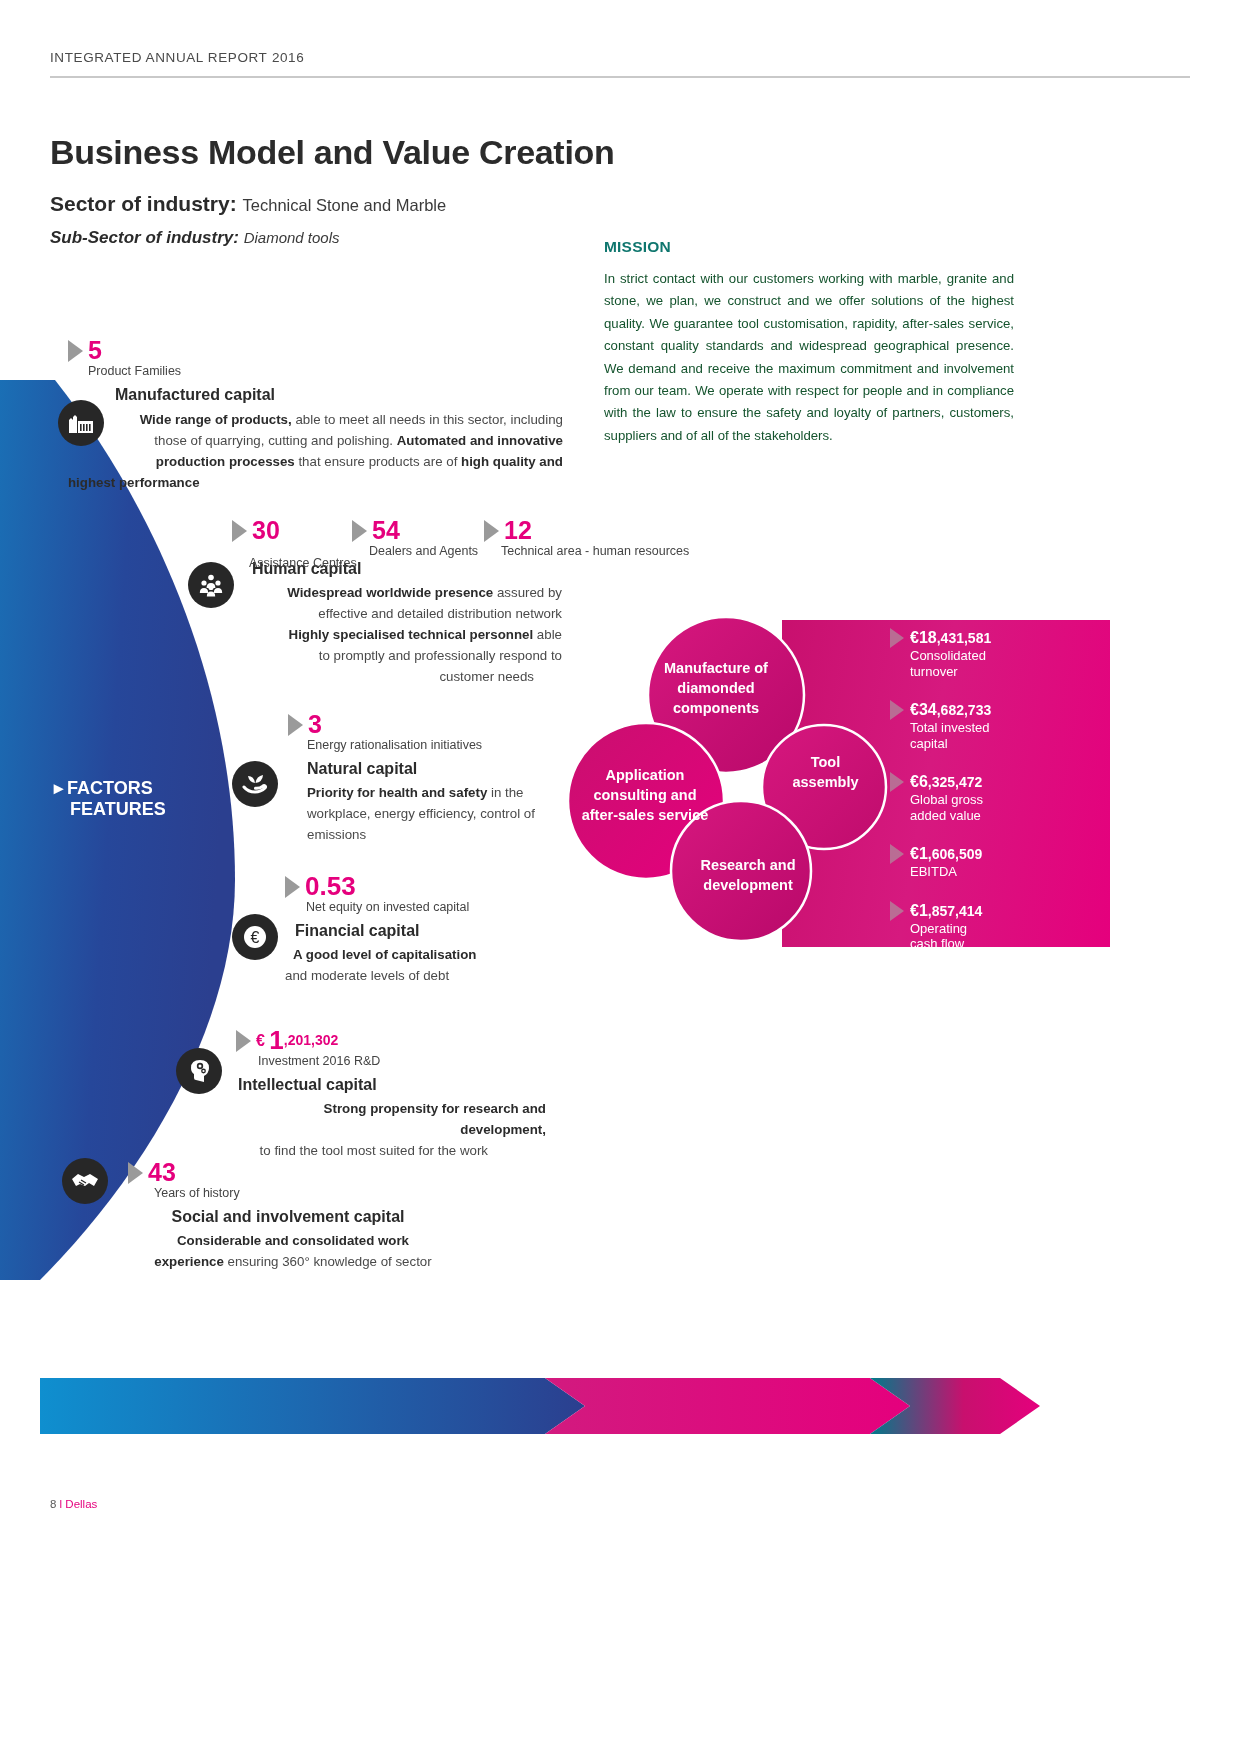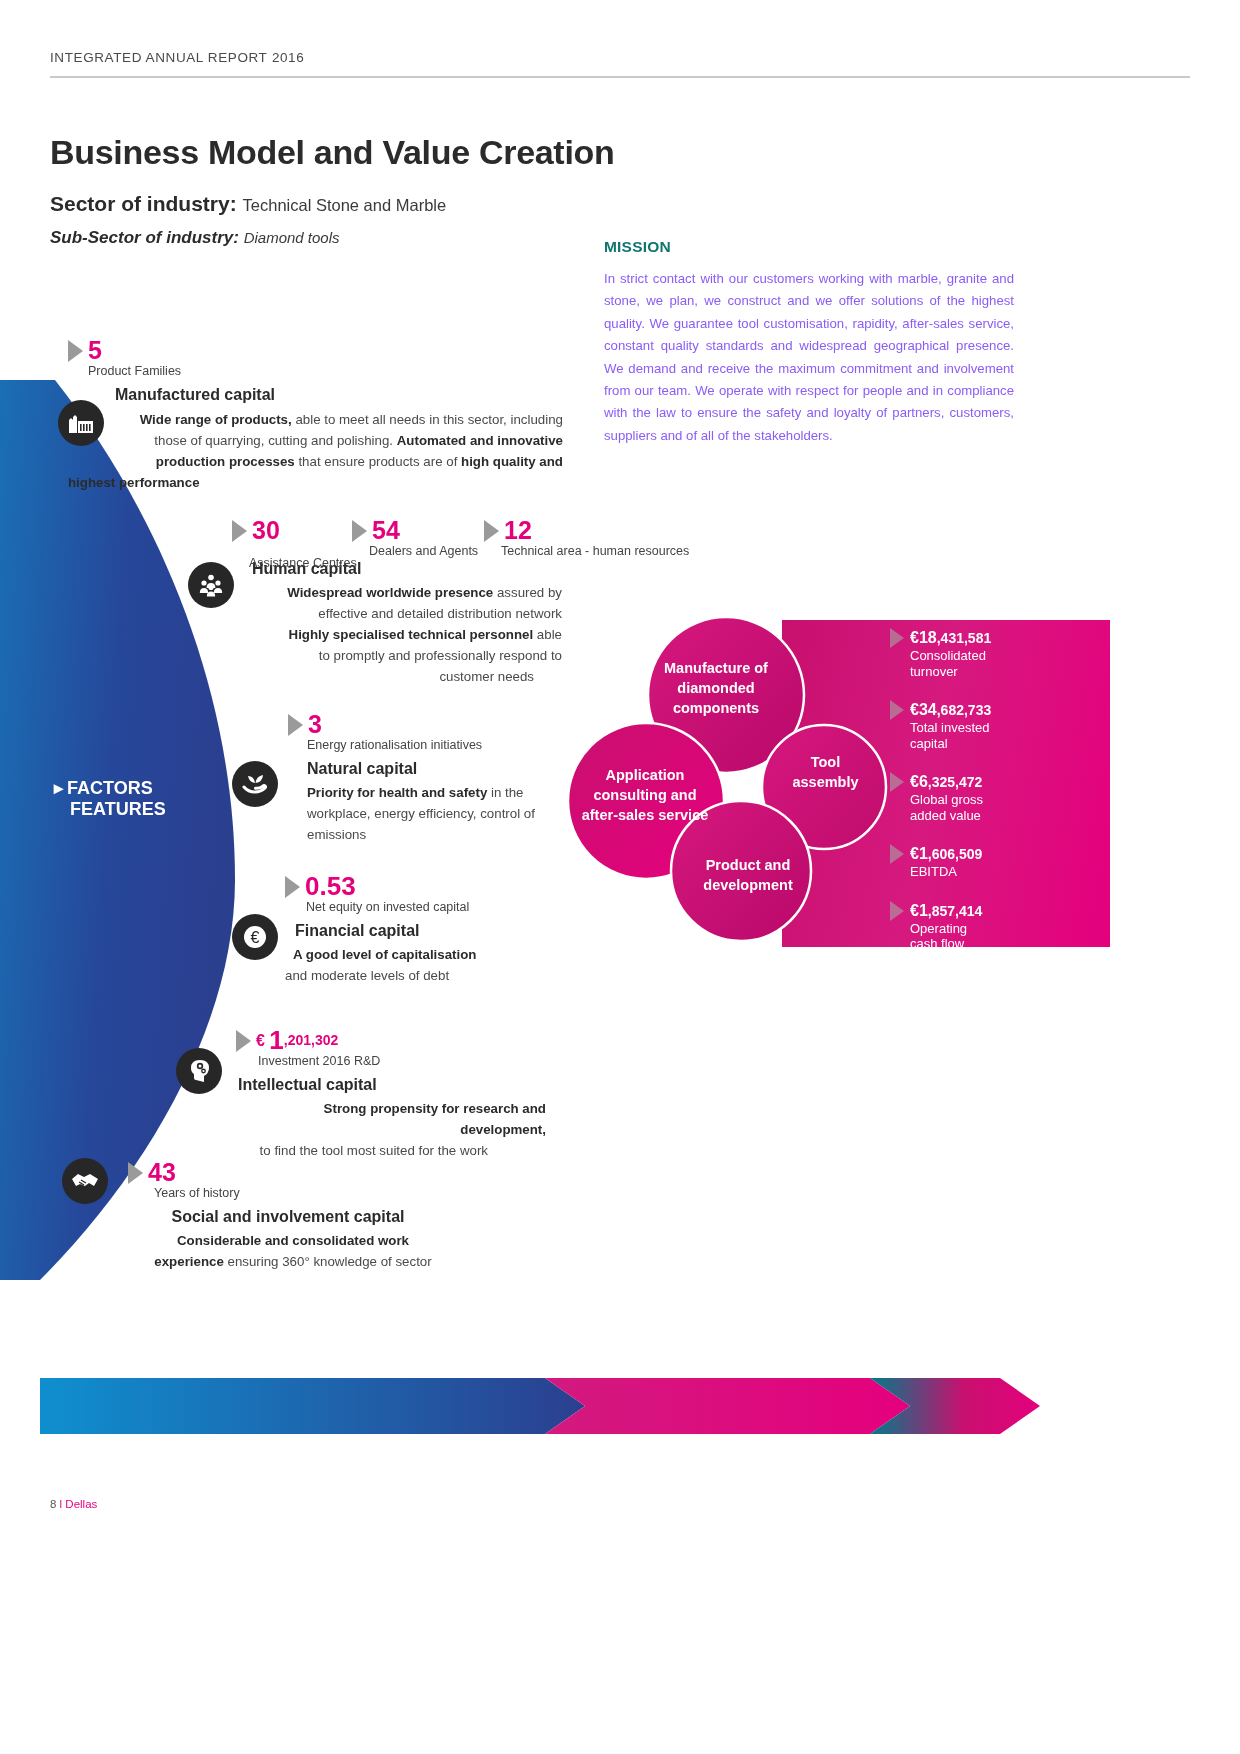--- a/index.html
+++ b/index.html
@@ -21,21 +21,21 @@
   
   .title{position:absolute;left:50px;top:133px;font-size:34px;font-weight:bold;color:#2b2b2b;letter-spacing:-.3px;}
   .sector{position:absolute;left:50px;top:192px;font-size:21px;font-weight:bold;color:#2b2b2b;}
   .sector .val{font-weight:normal;font-size:16.5px;color:#3a3a3a;}
   .subsector{position:absolute;left:50px;top:228px;font-size:17px;font-weight:bold;font-style:italic;color:#2b2b2b;}
   .subsector .val{font-weight:normal;font-size:15px;font-style:italic;color:#3a3a3a;}
 
   
   .mission{position:absolute;left:604px;top:238px;width:410px;}
   .mission h3{margin:0 0 12px 0;font-size:15.5px;font-weight:bold;color:#0f766e;letter-spacing:.2px;}
-  .mission p{margin:0;font-size:13.2px;line-height:22.4px;text-align:justify;color:#8b5cf6;}
+  .mission p{margin:0;font-size:13.2px;line-height:22.4px;text-align:justify;color:#14532d;}
 
   
   .swoosh{position:absolute;left:0;top:380px;width:330px;height:900px;}
 
   .factors{position:absolute;left:54px;top:778px;font-size:18px;font-weight:bold;color:#ffffff;line-height:21px;}
   .factors .tri{display:inline-block;margin-right:4px;}
 
   
   .cap{position:absolute;}
   .stat{position:relative;display:inline-block;vertical-align:top;}
@@ -285,21 +285,21 @@
   <div class="venn-label" style="left:636px;top:658px;width:160px;">
     <span>Manufacture of</span><br>
     <span>diamonded</span><br>
     <span>components</span>
   </div>
   <div class="venn-label" style="left:768px;top:752px;width:115px;">
     <span>Tool</span><br>
     <span>assembly</span>
   </div>
   <div class="venn-label" style="left:668px;top:855px;width:160px;">
-    <span>Product and</span><br>
+    <span>Research and</span><br>
     <span>development</span>
   </div>
 
   <div class="metrics">
     <div class="metric">
       <span class="mtri"></span><span class="mval">€</span><span class="mval bignum">18</span><span class="mval" style="font-size:14px;">,431,581</span>
       <div class="mlabel"><span>Consolidated</span><br><span>turnover</span></div>
     </div>
     <div class="metric">
       <span class="mtri"></span><span class="mval">€</span><span class="mval bignum">34</span><span class="mval" style="font-size:14px;">,682,733</span>

